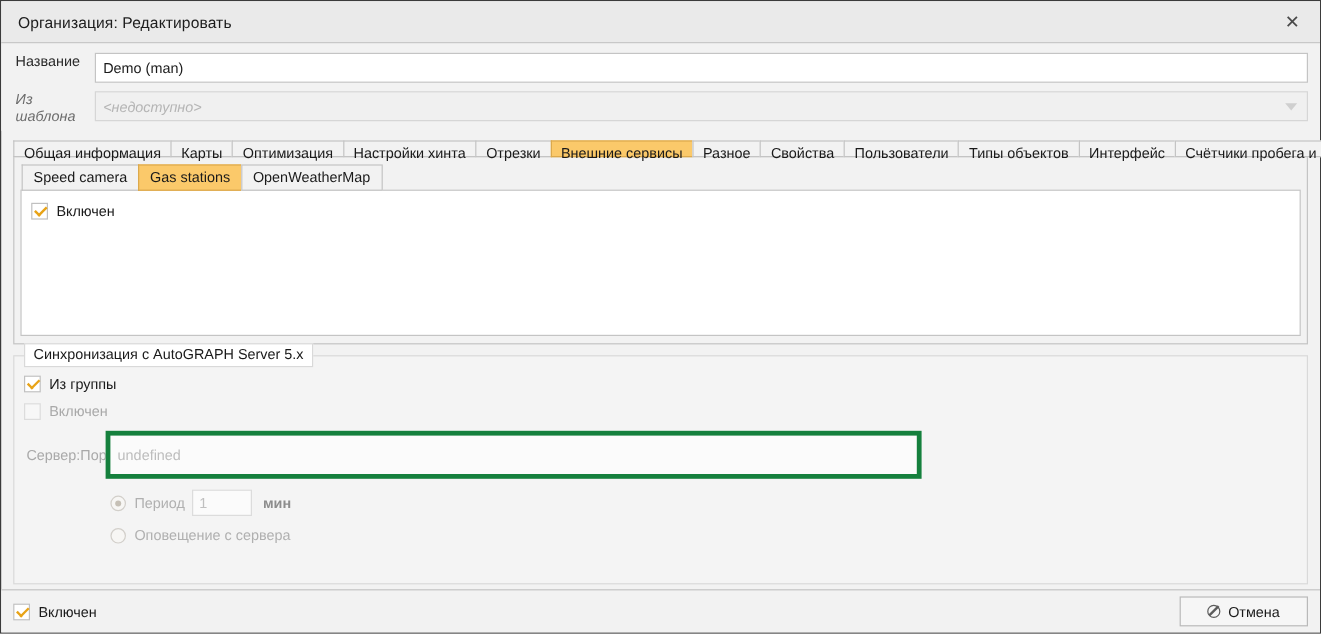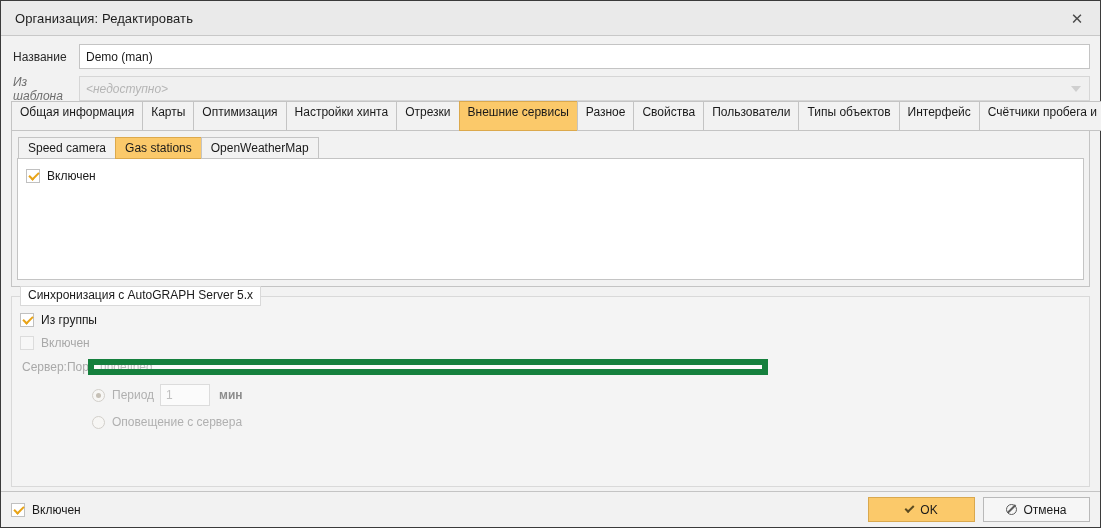--- a/index.html
+++ b/index.html
@@ -55,21 +55,20 @@
   }
 
   
   .form-area {
     flex: 0 0 auto;
     padding: 8px 10px 6px 10px;
     background: #f2f2f2;
   }
   .form-row {
     display: flex;
-    align-items: center;
     height: 25px;
     margin-bottom: 7px;
   }
   .form-row:last-child { margin-bottom: 2px; font-style: italic; }
   .form-label {
     width: 68px;
     flex: 0 0 68px;
     font-size: 12px;
     color: #2a2a2a;
     padding-left: 2px;
@@ -114,21 +113,21 @@
   .tabstrip {
     display: flex;
     align-items: flex-end;
     padding: 0 10px;
     height: 22px;
     flex: 0 0 22px;
     position: relative;
     z-index: 2;
   }
   .tab {
-    height: 30px;
+    height: 14px;
     line-height: 21px;
     padding: 0 8px;
     font-size: 12px;
     color: #1a1a1a;
     background: #f2f2f2;
     border: 1px solid #c4c4c4;
     border-right: none;
     cursor: default;
     white-space: nowrap;
   }
@@ -260,22 +259,22 @@
   .gb-row.indent { padding-left: 72px; }
   .gb-label {
     width: 68px;
     flex: 0 0 68px;
     font-size: 12px;
     color: #a9a9a9;
     padding-left: 2px;
   }
   .gb-input {
     width: 680px;
-    height: 16px;
-    border: 6px solid #15803d;
+    height: 40px;
+    border: 4px solid #15803d;
     background: #fbfbfb;
     font-family: "Liberation Sans", sans-serif;
     font-size: 12px;
     color: #b0b0b0;
     padding: 0 6px;
     outline: none;
   }
   .gb-input::placeholder { color: #bdbdbd; }
   .spin {
     width: 50px;
@@ -435,23 +434,19 @@
       <span class="rad-label">Оповещение с сервера</span>
     </div>
 
   </div>
 
   <div class="footer">
     <div class="footer-left">
       <span class="chk checked"></span>
       <span class="chk-label">Включен</span>
     </div>
-    <button class="btn primary">
-      <span class="ico-check"></span>
-      <span>OK</span>
-    </button>
     <button class="btn">
       <span class="ico-ban"></span>
       <span>Отмена</span>
     </button>
   </div>
 
 </div>
 
 </body></html>

